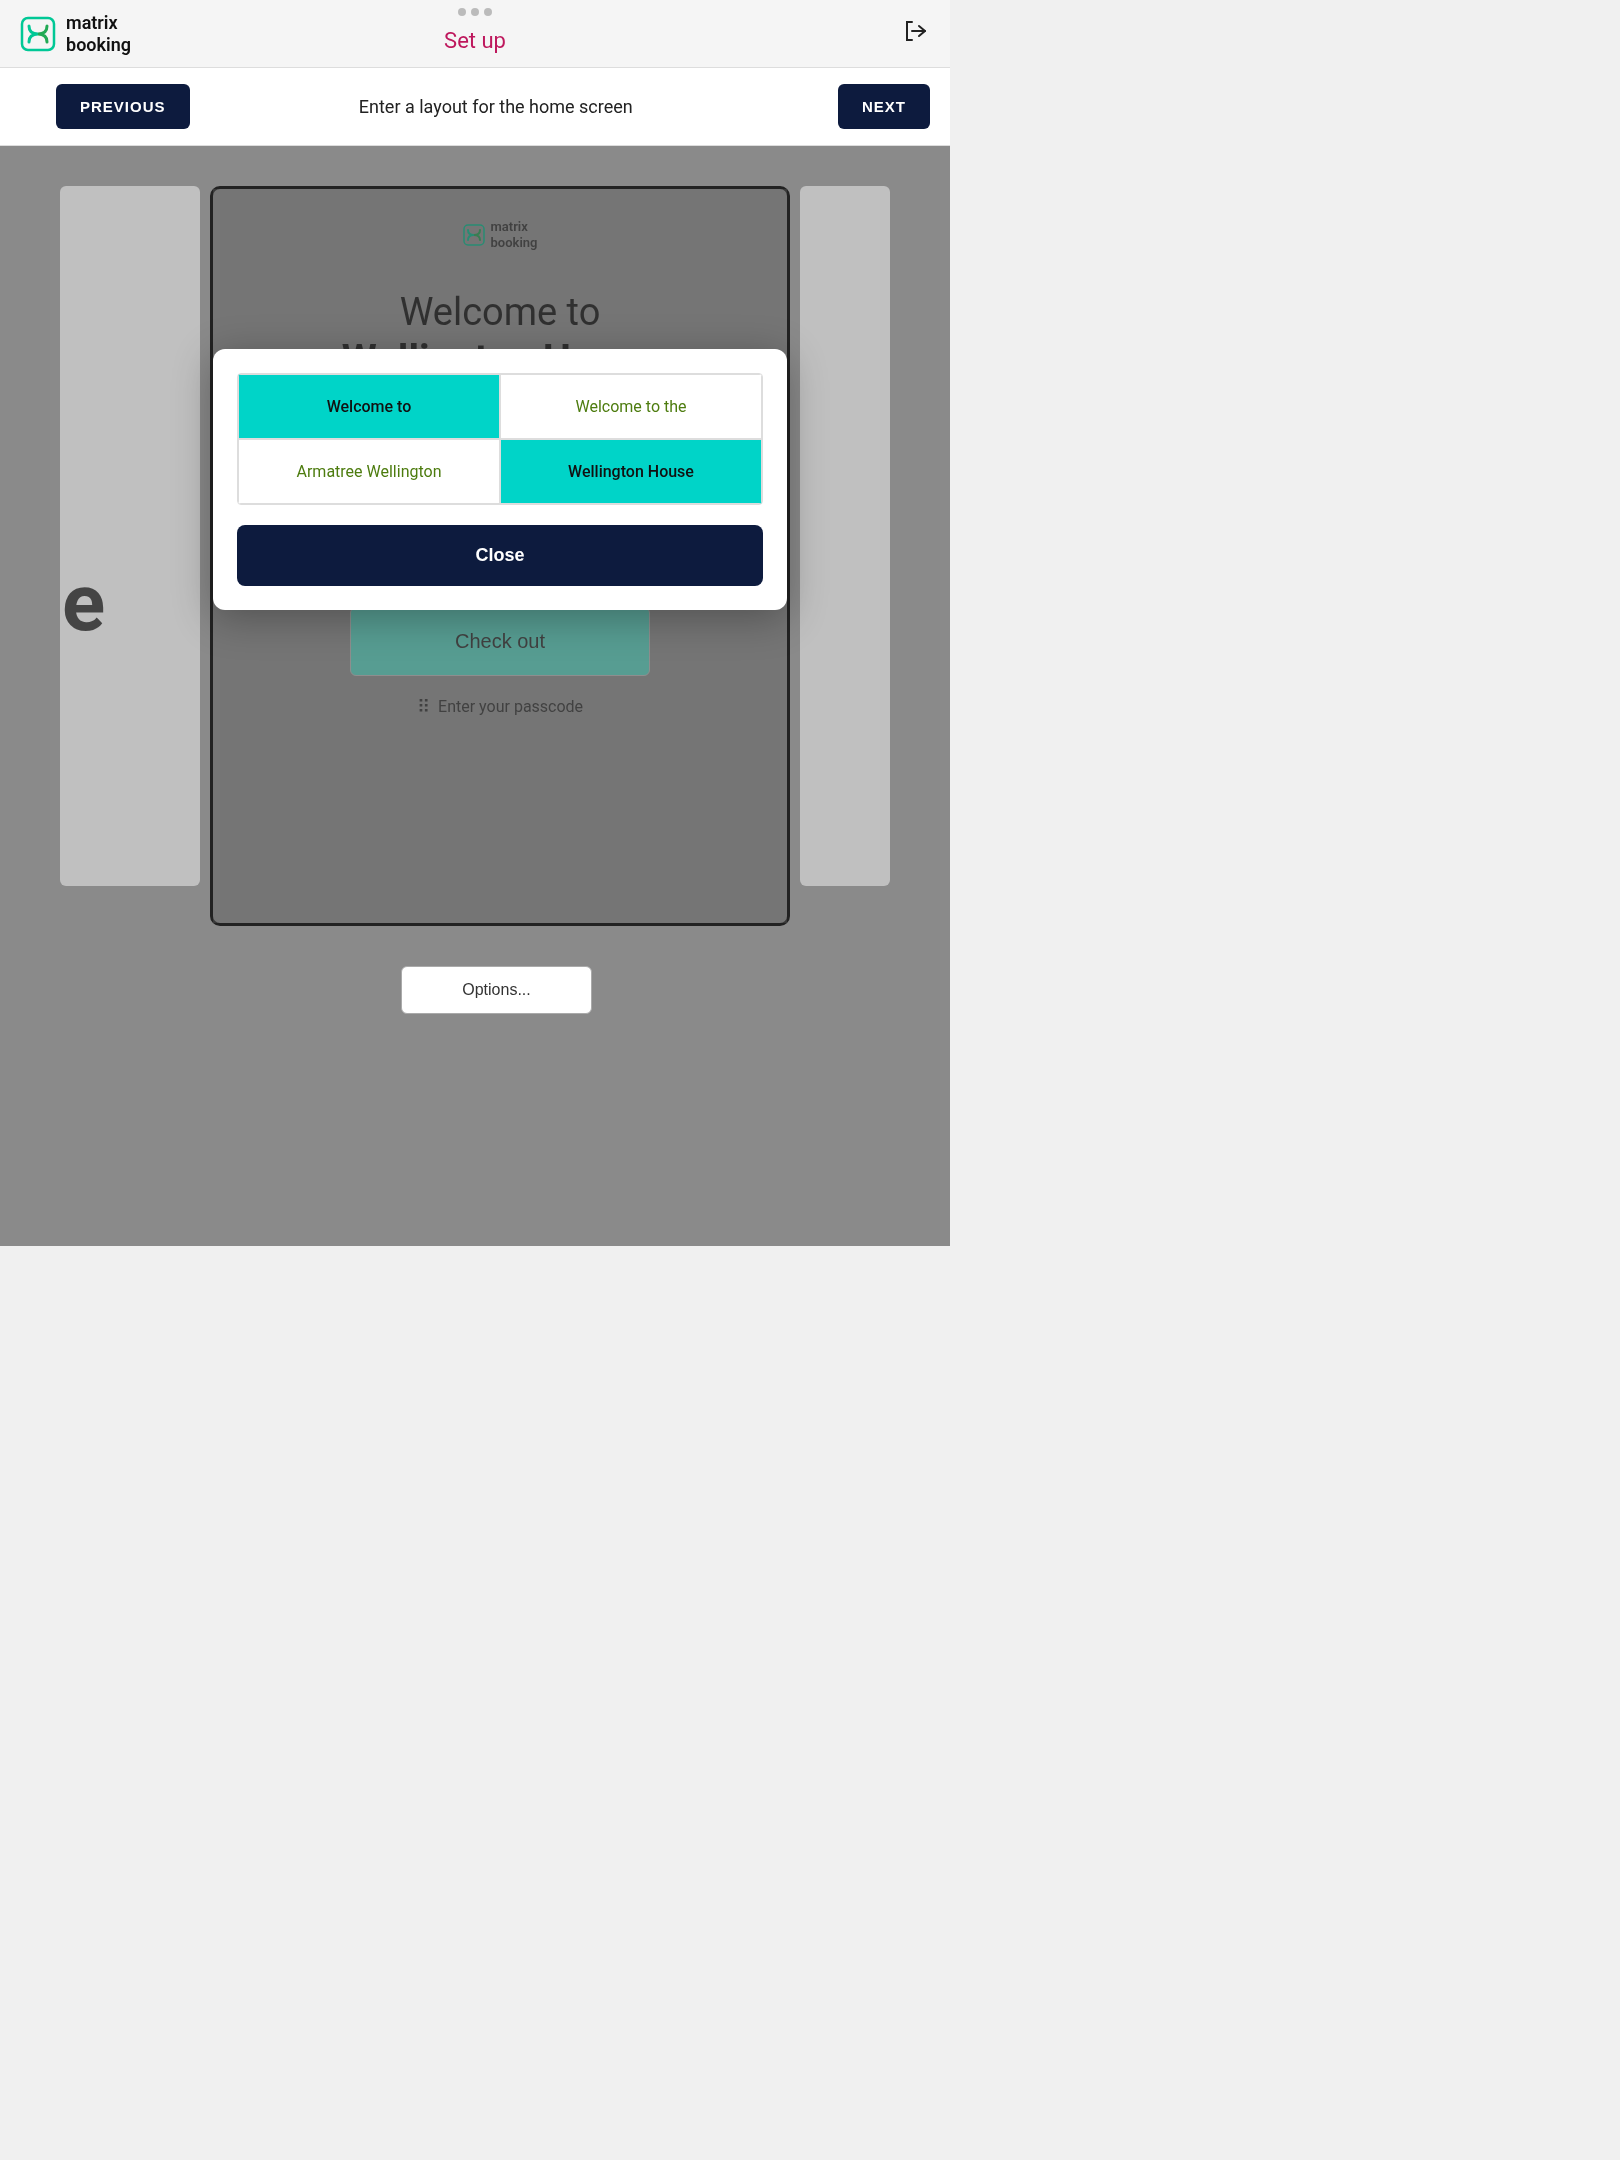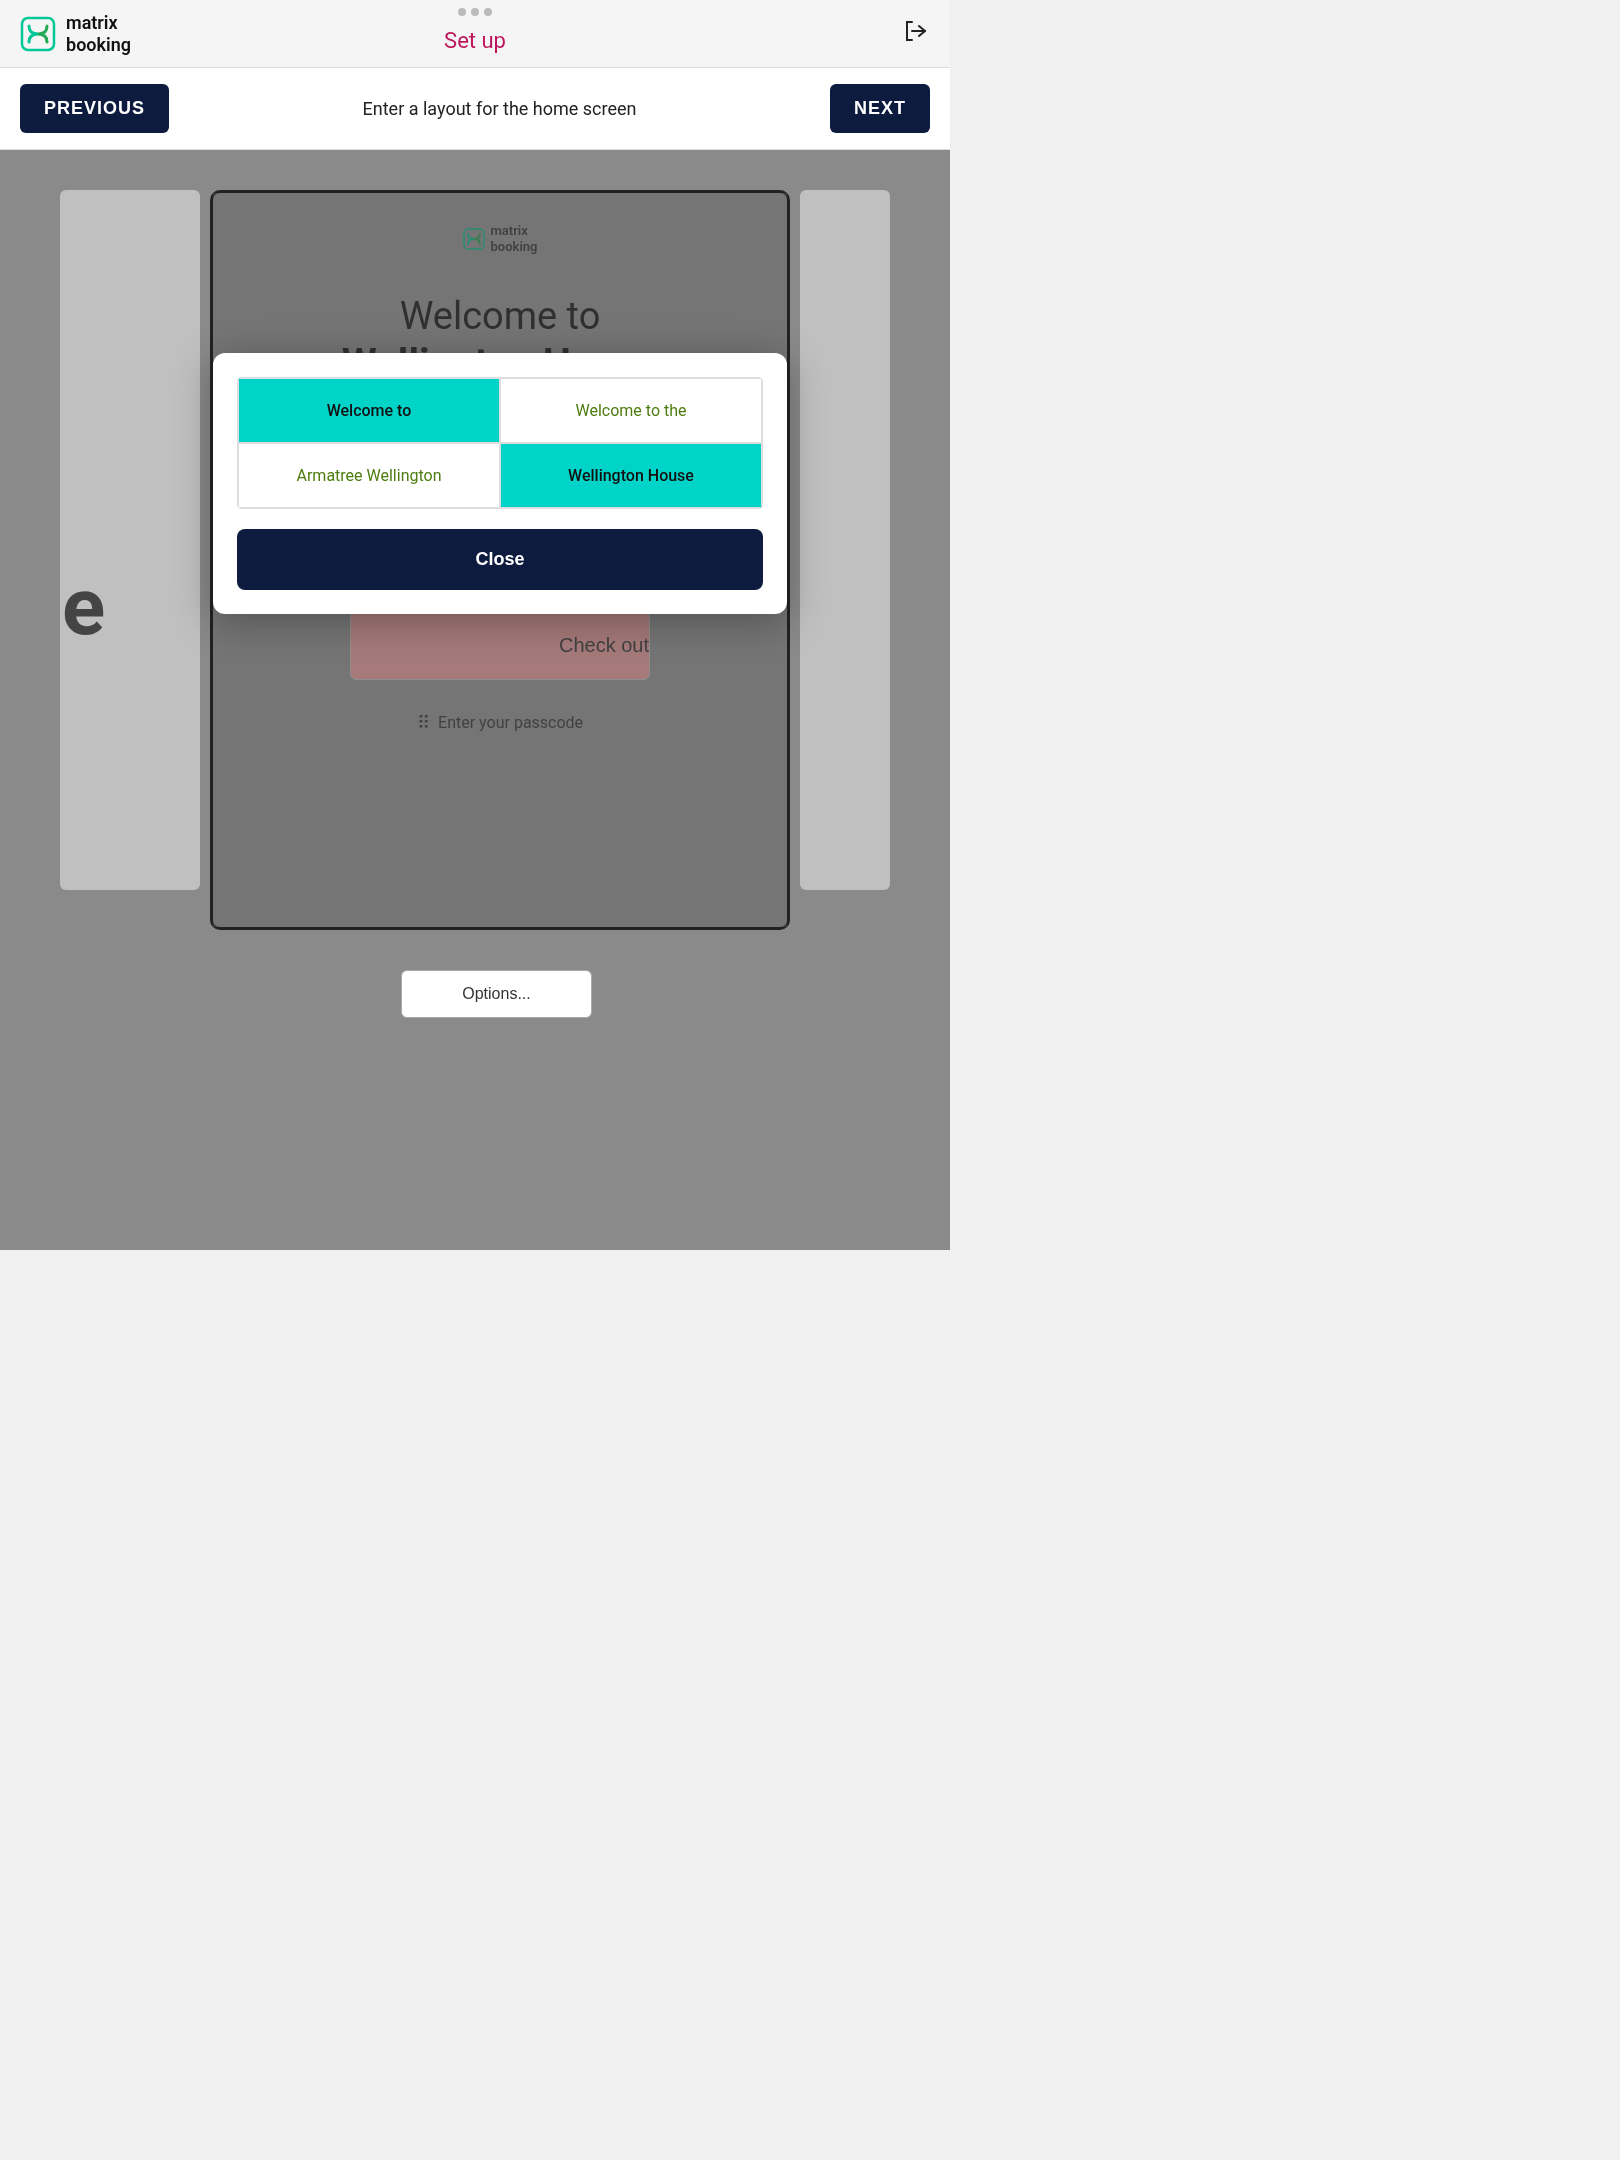--- a/index.html
+++ b/index.html
@@ -73,25 +73,26 @@
       align-items: center;
       justify-content: space-between;
       padding: 16px 20px;
     }
     .toolbar-btn {
       background: #0d1b3e;
       color: #fff;
       border: none;
       border-radius: 6px;
       padding: 14px 24px;
-      font-size: 18px;
+      font-size: 15px;
       font-weight: 700;
       letter-spacing: 1px;
       cursor: pointer;
       text-transform: uppercase;
+      margin-left: 36px;
     }
     .toolbar-label {
       font-size: 18px;
       color: #222;
     }
 
     
     .main {
       background: #8a8a8a;
       min-height: 1100px;
@@ -198,29 +199,29 @@
       border: none;
       border-radius: 6px;
       padding: 22px 0;
       font-size: 20px;
       cursor: pointer;
       margin-bottom: 16px;
       text-align: center;
     }
     .checkout-btn {
       width: 300px;
-      background: #fca5a5;
+      background: #5eead4;
       color: #333;
       border: 1px solid #ccc;
       border-radius: 6px;
       padding: 22px 0;
       font-size: 20px;
       cursor: pointer;
-      margin-bottom: 32px;
-      text-align: right;
+      margin-bottom: 20px;
+      text-align: center;
     }
     .passcode-row {
       display: flex;
       align-items: center;
       gap: 8px;
       color: #333;
       font-size: 16px;
       cursor: pointer;
     }
     .passcode-grid-icon {

